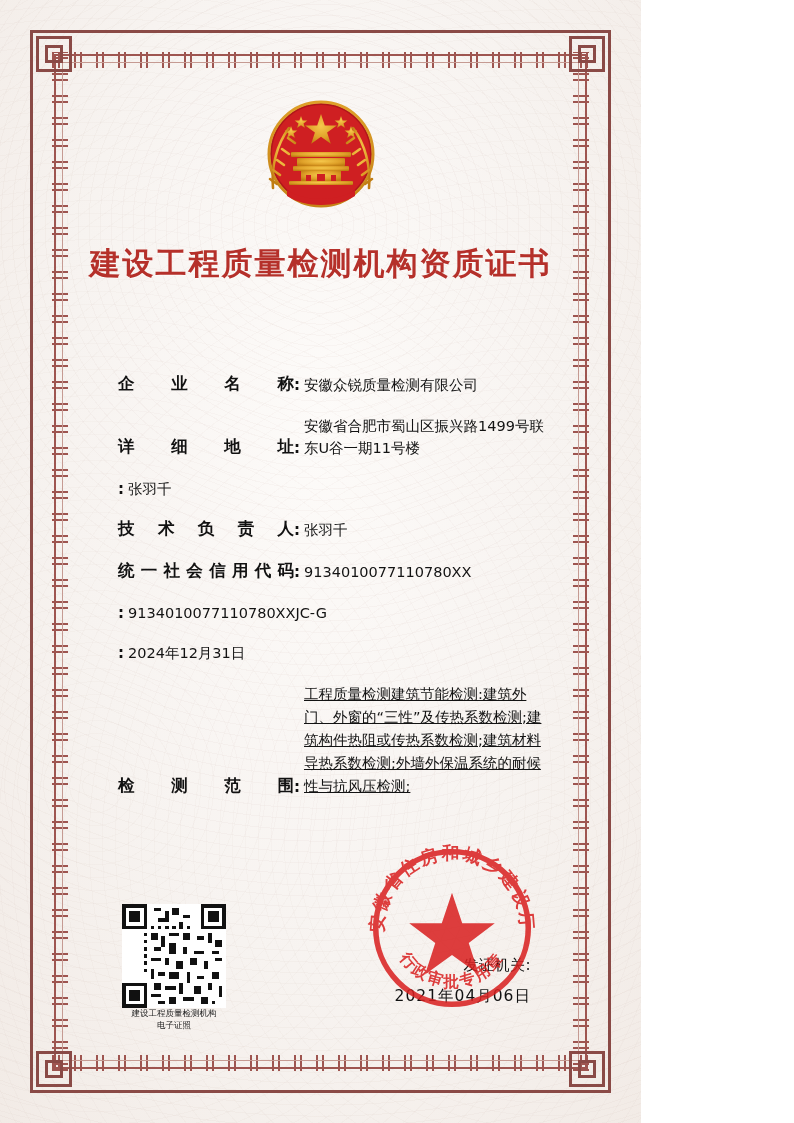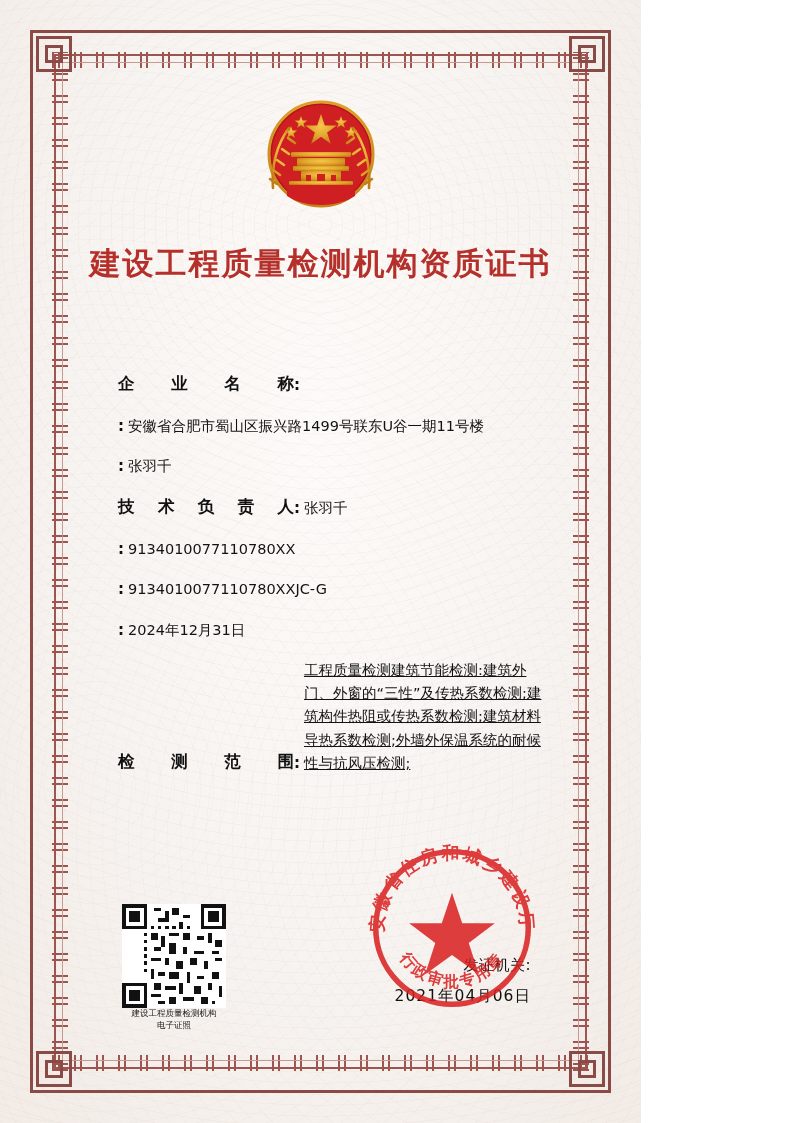--- a/index.html
+++ b/index.html
@@ -268,39 +268,42 @@
     </svg>
   </div>
 
   <div class="cert-title">建设工程质量检测机构资质证书</div>
 
   <div class="fields">
 
     <div class="field-row">
       <div class="field-label">企业名称</div>
       <div class="field-colon">:</div>
-    </div>
-
-    <div class="field-row">
+      <div class="field-value">安徽众锐质量检测有限公司</div>
+    </div>
+
+    <div class="field-row">
+      <div class="field-label">详细地址</div>
       <div class="field-colon">:</div>
       <div class="field-value">安徽省合肥市蜀山区振兴路1499号联东U谷一期11号楼</div>
     </div>
 
     <div class="field-row">
       <div class="field-colon">:</div>
       <div class="field-value">张羽千</div>
     </div>
 
     <div class="field-row">
       <div class="field-label">技术负责人</div>
       <div class="field-colon">:</div>
       <div class="field-value">张羽千</div>
     </div>
 
     <div class="field-row">
+      <div class="field-label">统一社会信用代码</div>
       <div class="field-colon">:</div>
       <div class="field-value">9134010077110780XX</div>
     </div>
 
     <div class="field-row">
       <div class="field-colon">:</div>
       <div class="field-value">9134010077110780XXJC-G</div>
     </div>
 
     <div class="field-row">

